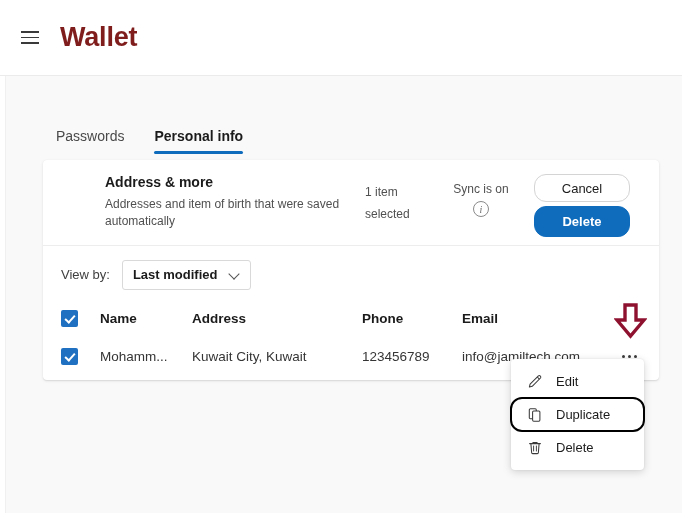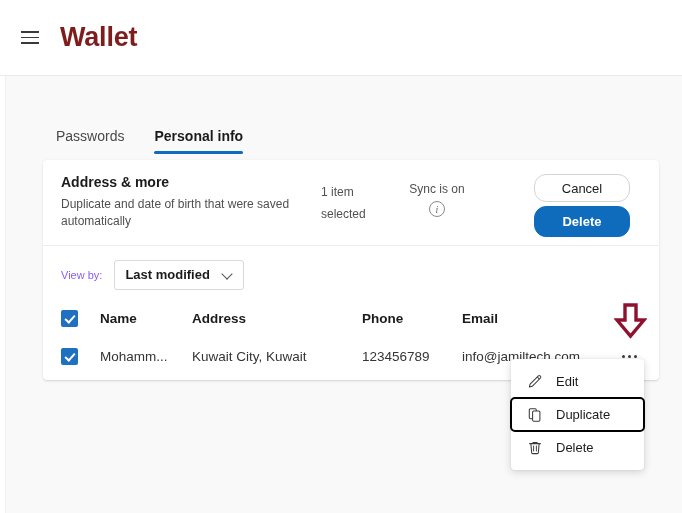--- a/index.html
+++ b/index.html
@@ -112,20 +112,21 @@
     display: flex;
     align-items: flex-start;
     padding: 14px 0 14px 18px;
     border-bottom: 1px solid #ededed;
     min-height: 76px;
   }
 
   .card-heading {
     width: 250px;
     flex: 0 0 auto;
+    margin-left: 44px;
   }
   .card-title {
     font-size: 14px;
     font-weight: 600;
     color: #1b1b1b;
     margin-bottom: 6px;
   }
   .card-sub {
     font-size: 12px;
     color: #505050;
@@ -201,22 +202,22 @@
   }
 
   
   .filters {
     display: flex;
     align-items: center;
     padding: 14px 0 10px 18px;
     gap: 10px;
   }
   .filters-label {
-    font-size: 11px;
-    color: #8b5cf6;
+    font-size: 13px;
+    color: #404040;
     margin-right: 2px;
   }
   .dropdown {
     height: 30px;
     min-width: 120px;
     border: 1px solid #d9d9d9;
     border-radius: 3px;
     background: #ffffff;
     display: flex;
     align-items: center;
@@ -351,21 +352,21 @@
   .ctx-item .ico {
     width: 16px; height: 16px;
     flex: 0 0 auto;
     display: flex;
     align-items: center;
     justify-content: center;
   }
   .ctx-item.highlight {
     outline: 2.5px solid #000;
     outline-offset: -1px;
-    border-radius: 4px;
+    border-radius: 11px;
   }
 </style>
 </head>
 <body>
 
 <div class="titlebar">
   <div class="hamburger">
     <span></span>
     <span></span>
     <span></span>
@@ -378,21 +379,21 @@
   <div class="tabs">
     <div class="tab">Passwords</div>
     <div class="tab active">Personal info</div>
   </div>
 
   <div class="card">
 
     <div class="card-header">
       <div class="card-heading">
         <div class="card-title">Address &amp; more</div>
-        <div class="card-sub">Duplicate and date of birth that were saved automatically</div>
+        <div class="card-sub">Addresses and item of birth that were saved automatically</div>
       </div>
 
       <div class="selected-count">1 item selected</div>
 
       <div class="sync-block">
         <div class="sync-label">Sync is on</div>
         <div class="info-icon">i</div>
       </div>
 
       <div class="action-buttons">

